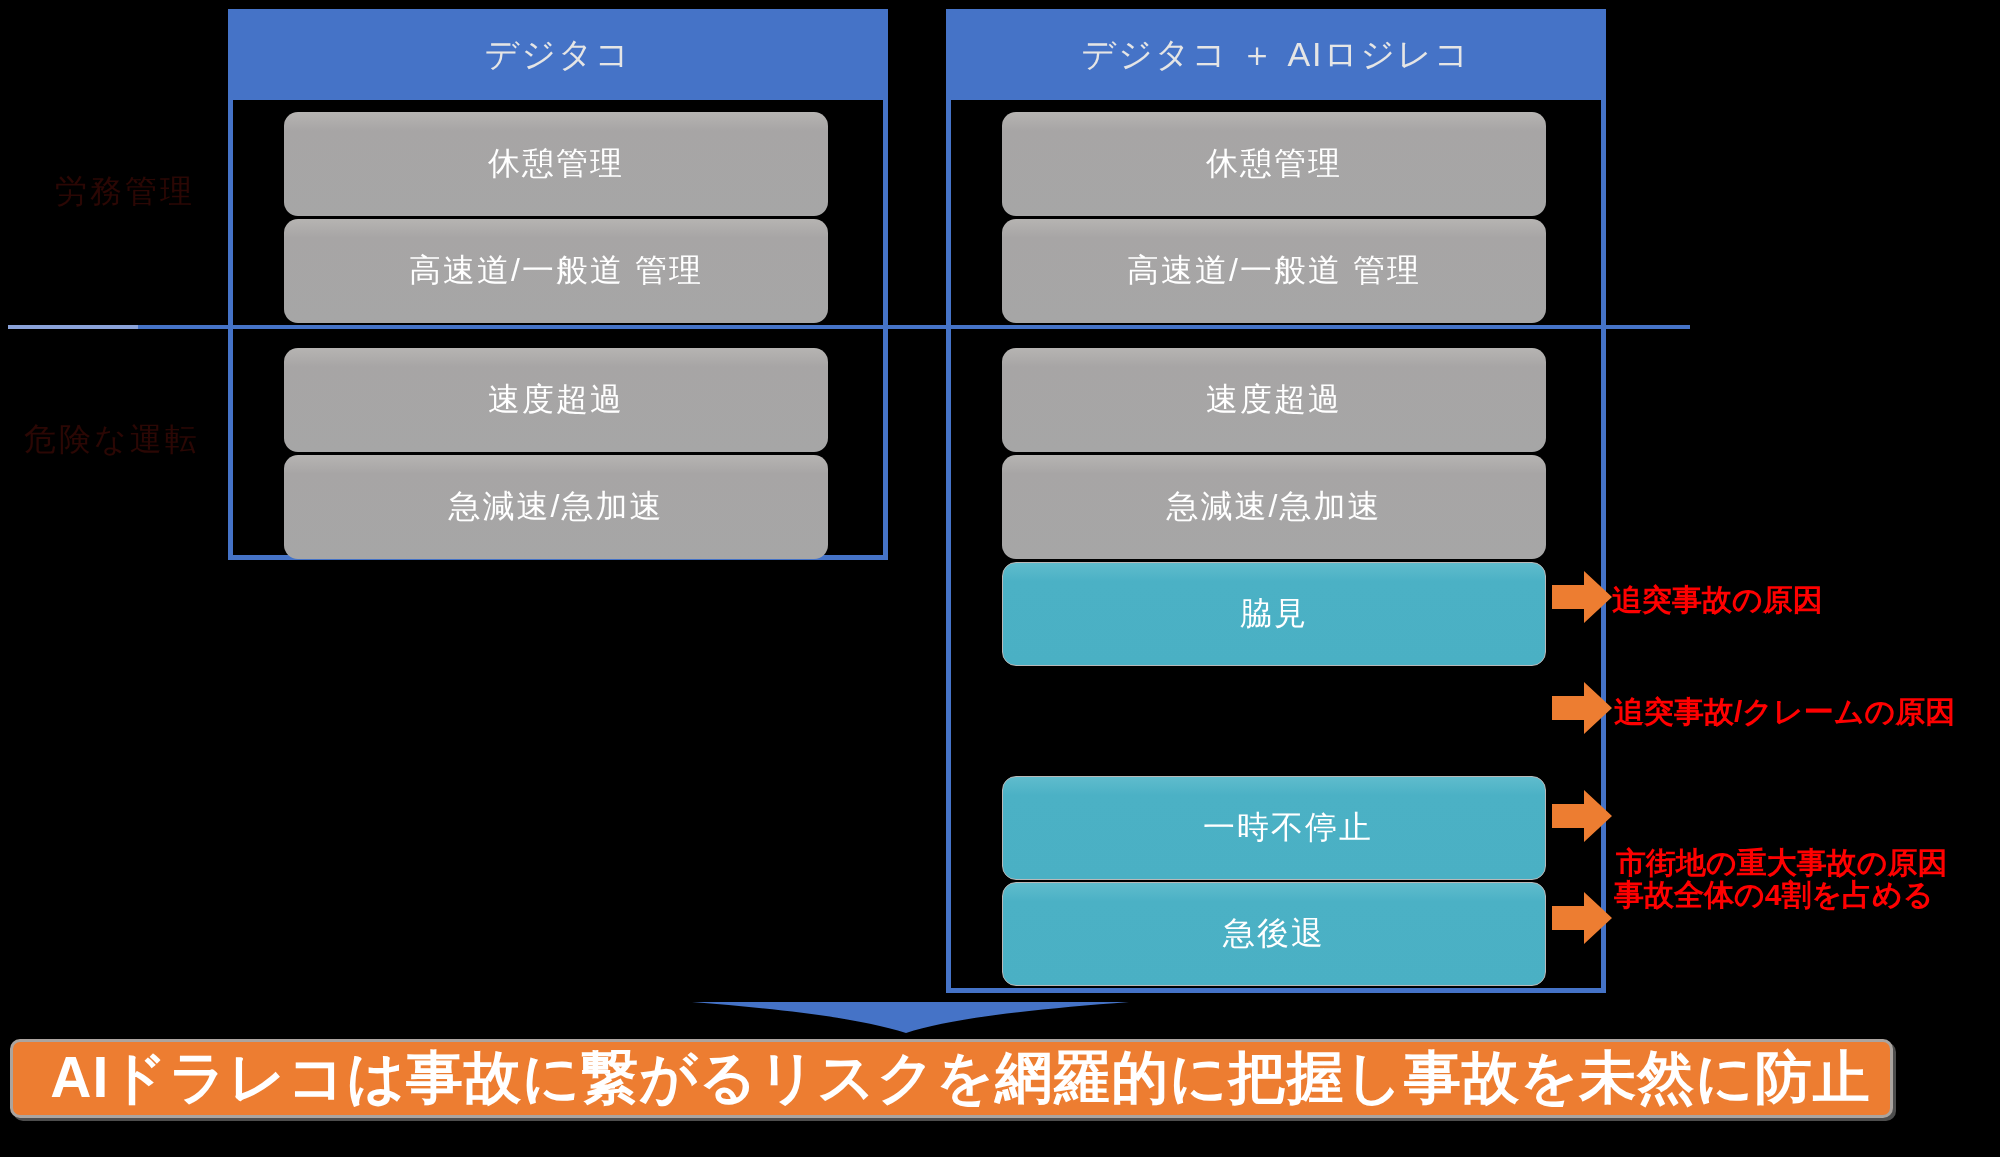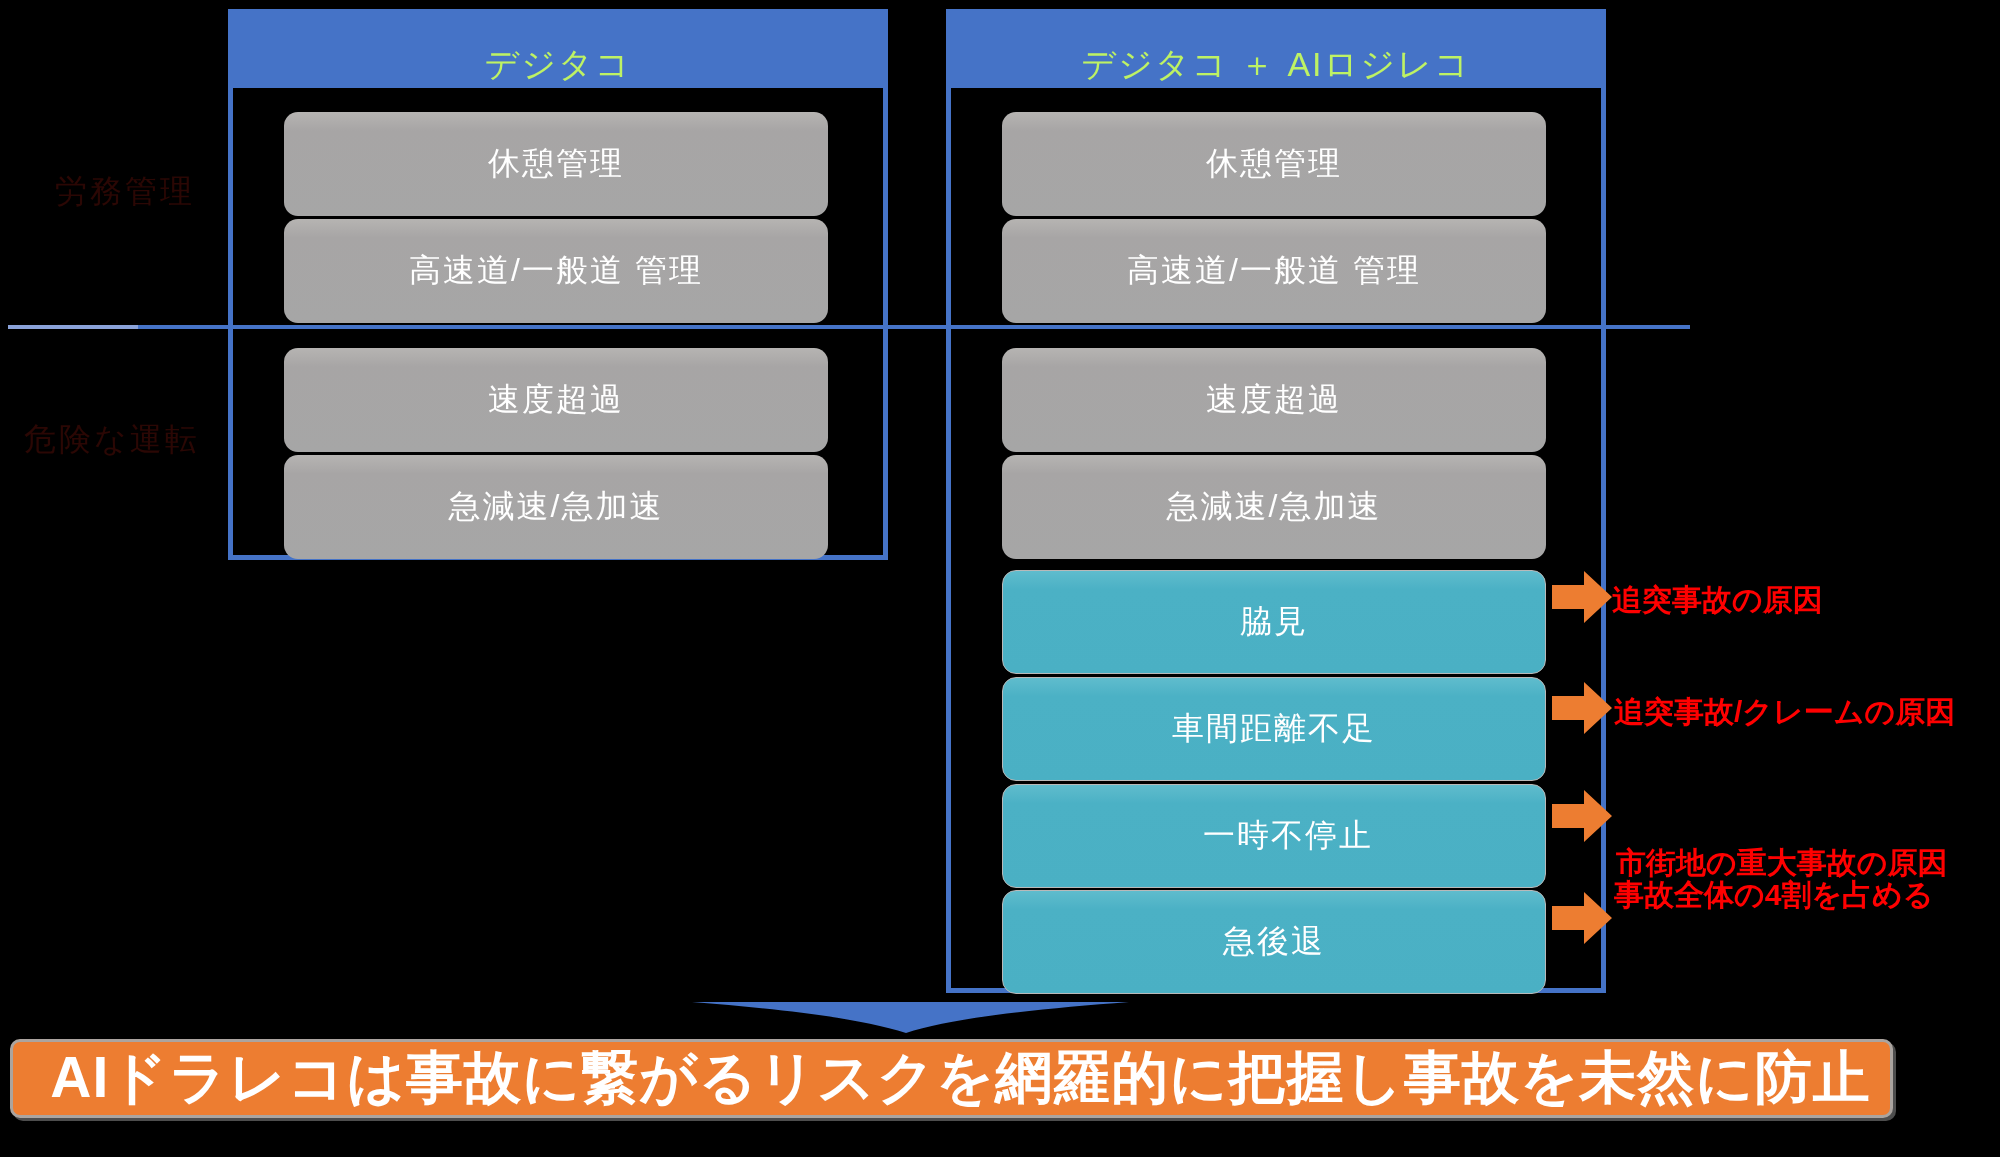--- a/index.html
+++ b/index.html
@@ -1,34 +1,34 @@
 <!DOCTYPE html>
 <html><head>
 <meta charset="utf-8">
 <style>
   html,body{margin:0;padding:0;background:#000;}
   .canvas{
     position:relative;width:2000px;height:1157px;background:#000000;overflow:hidden;
     font-family:"Liberation Sans",sans-serif;
   }
   .panel-header{
-    position:absolute;height:79px;background:#4573C7;color:#bef264;
-    display:flex;align-items:flex-end;justify-content:center;
+    position:absolute;height:91px;background:#4573C7;color:#e5e5e5;
+    display:flex;align-items:center;justify-content:center;
     font-size:34px;letter-spacing:2px;
   }
   .panel-box{
     position:absolute;border:5px solid #4573C7;border-top:none;box-sizing:border-box;
   }
   .row{
     position:absolute;width:544px;height:104px;border-radius:14px;
     display:flex;align-items:center;justify-content:center;
     color:#ffffff;font-size:32px;letter-spacing:2px;
   }
   .gray{background:linear-gradient(#b6b4b2 0%,#a7a5a5 18%,#a6a6a6 100%);}
-  .teal{background:linear-gradient(#5fbccd 0%,#4bb1c5 18%,#4ab0c4 100%);border:1px solid #b9b9b9;box-sizing:border-box;margin-top:8px;}
+  .teal{background:linear-gradient(#5fbccd 0%,#4bb1c5 18%,#4ab0c4 100%);border:1px solid #b9b9b9;box-sizing:border-box;}
   .divider{position:absolute;left:8px;top:325px;width:1682px;height:4px;
     background:linear-gradient(90deg,#8ba3da 0 130px,#4573C7 130px);}
   .side-label{position:absolute;color:rgba(195,30,20,0.22);font-size:32px;letter-spacing:3px;white-space:nowrap;}
   .arrow{position:absolute;width:60px;height:52px;}
   .anno{position:absolute;color:#FF0000;font-weight:bold;font-size:30px;line-height:37px;white-space:nowrap;}
   .chevron{position:absolute;left:692px;top:1001px;width:437px;height:33px;}
   .banner{
     position:absolute;left:10px;top:1039px;width:1883px;height:79px;box-sizing:border-box;
     background:#ED7D31;border:3px solid #aba49f;border-radius:10px;
     box-shadow:3px 3px 0 rgba(140,140,140,0.55);
@@ -72,23 +72,20 @@
   </div>
   <div class="row gray" style="left:1002px;top:348px;">
     <span>速度超過</span>
   </div>
   <div class="row gray" style="left:1002px;top:455px;">
     <span>急減速/急加速</span>
   </div>
   <div class="row teal" style="left:1002px;top:562px;">
     <span>脇見</span>
   </div>
-  <div class="row teal" style="left:1002px;top:669px;">
-    <span>車間距離不足</span>
-  </div>
   <div class="row teal" style="left:1002px;top:776px;padding-left:28px;">
     <span>一時不停止</span>
   </div>
   <div class="row teal" style="left:1002px;top:882px;justify-content:center;">
     <span>急後退</span>
   </div>
 
   <div class="divider"></div>
 
   <div class="side-label" style="left:55px;top:158px;margin-top:12px;">

